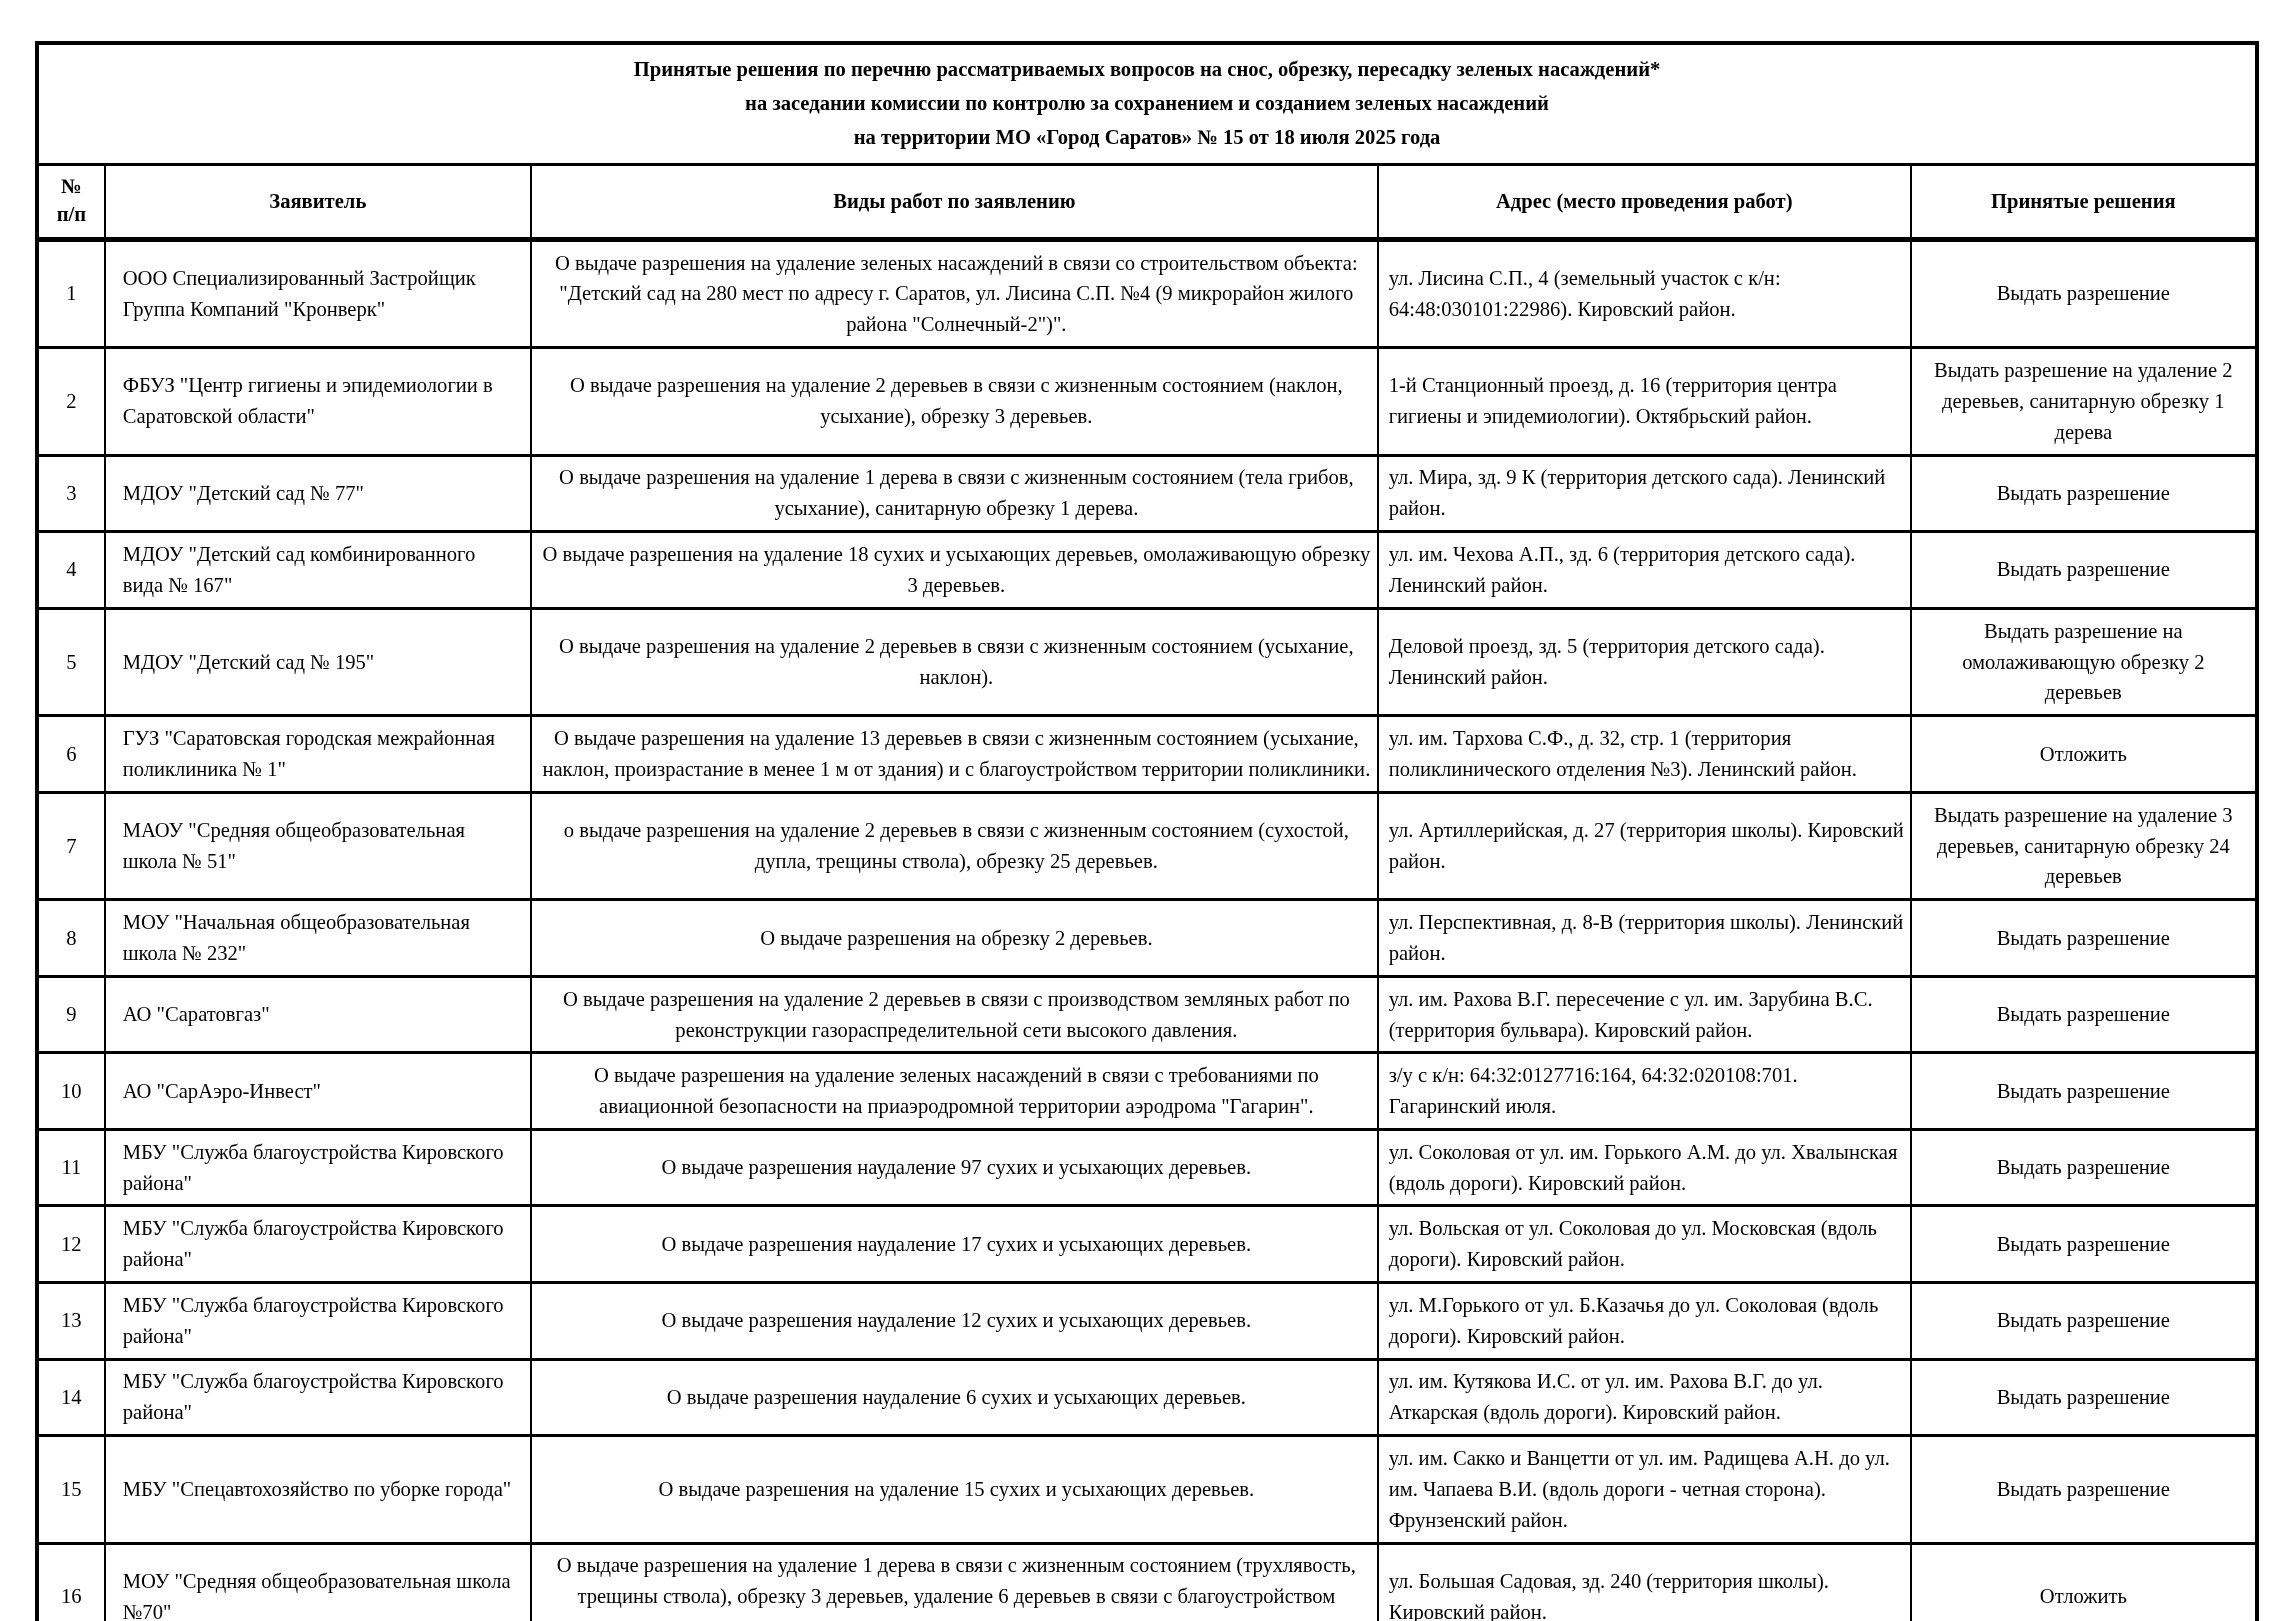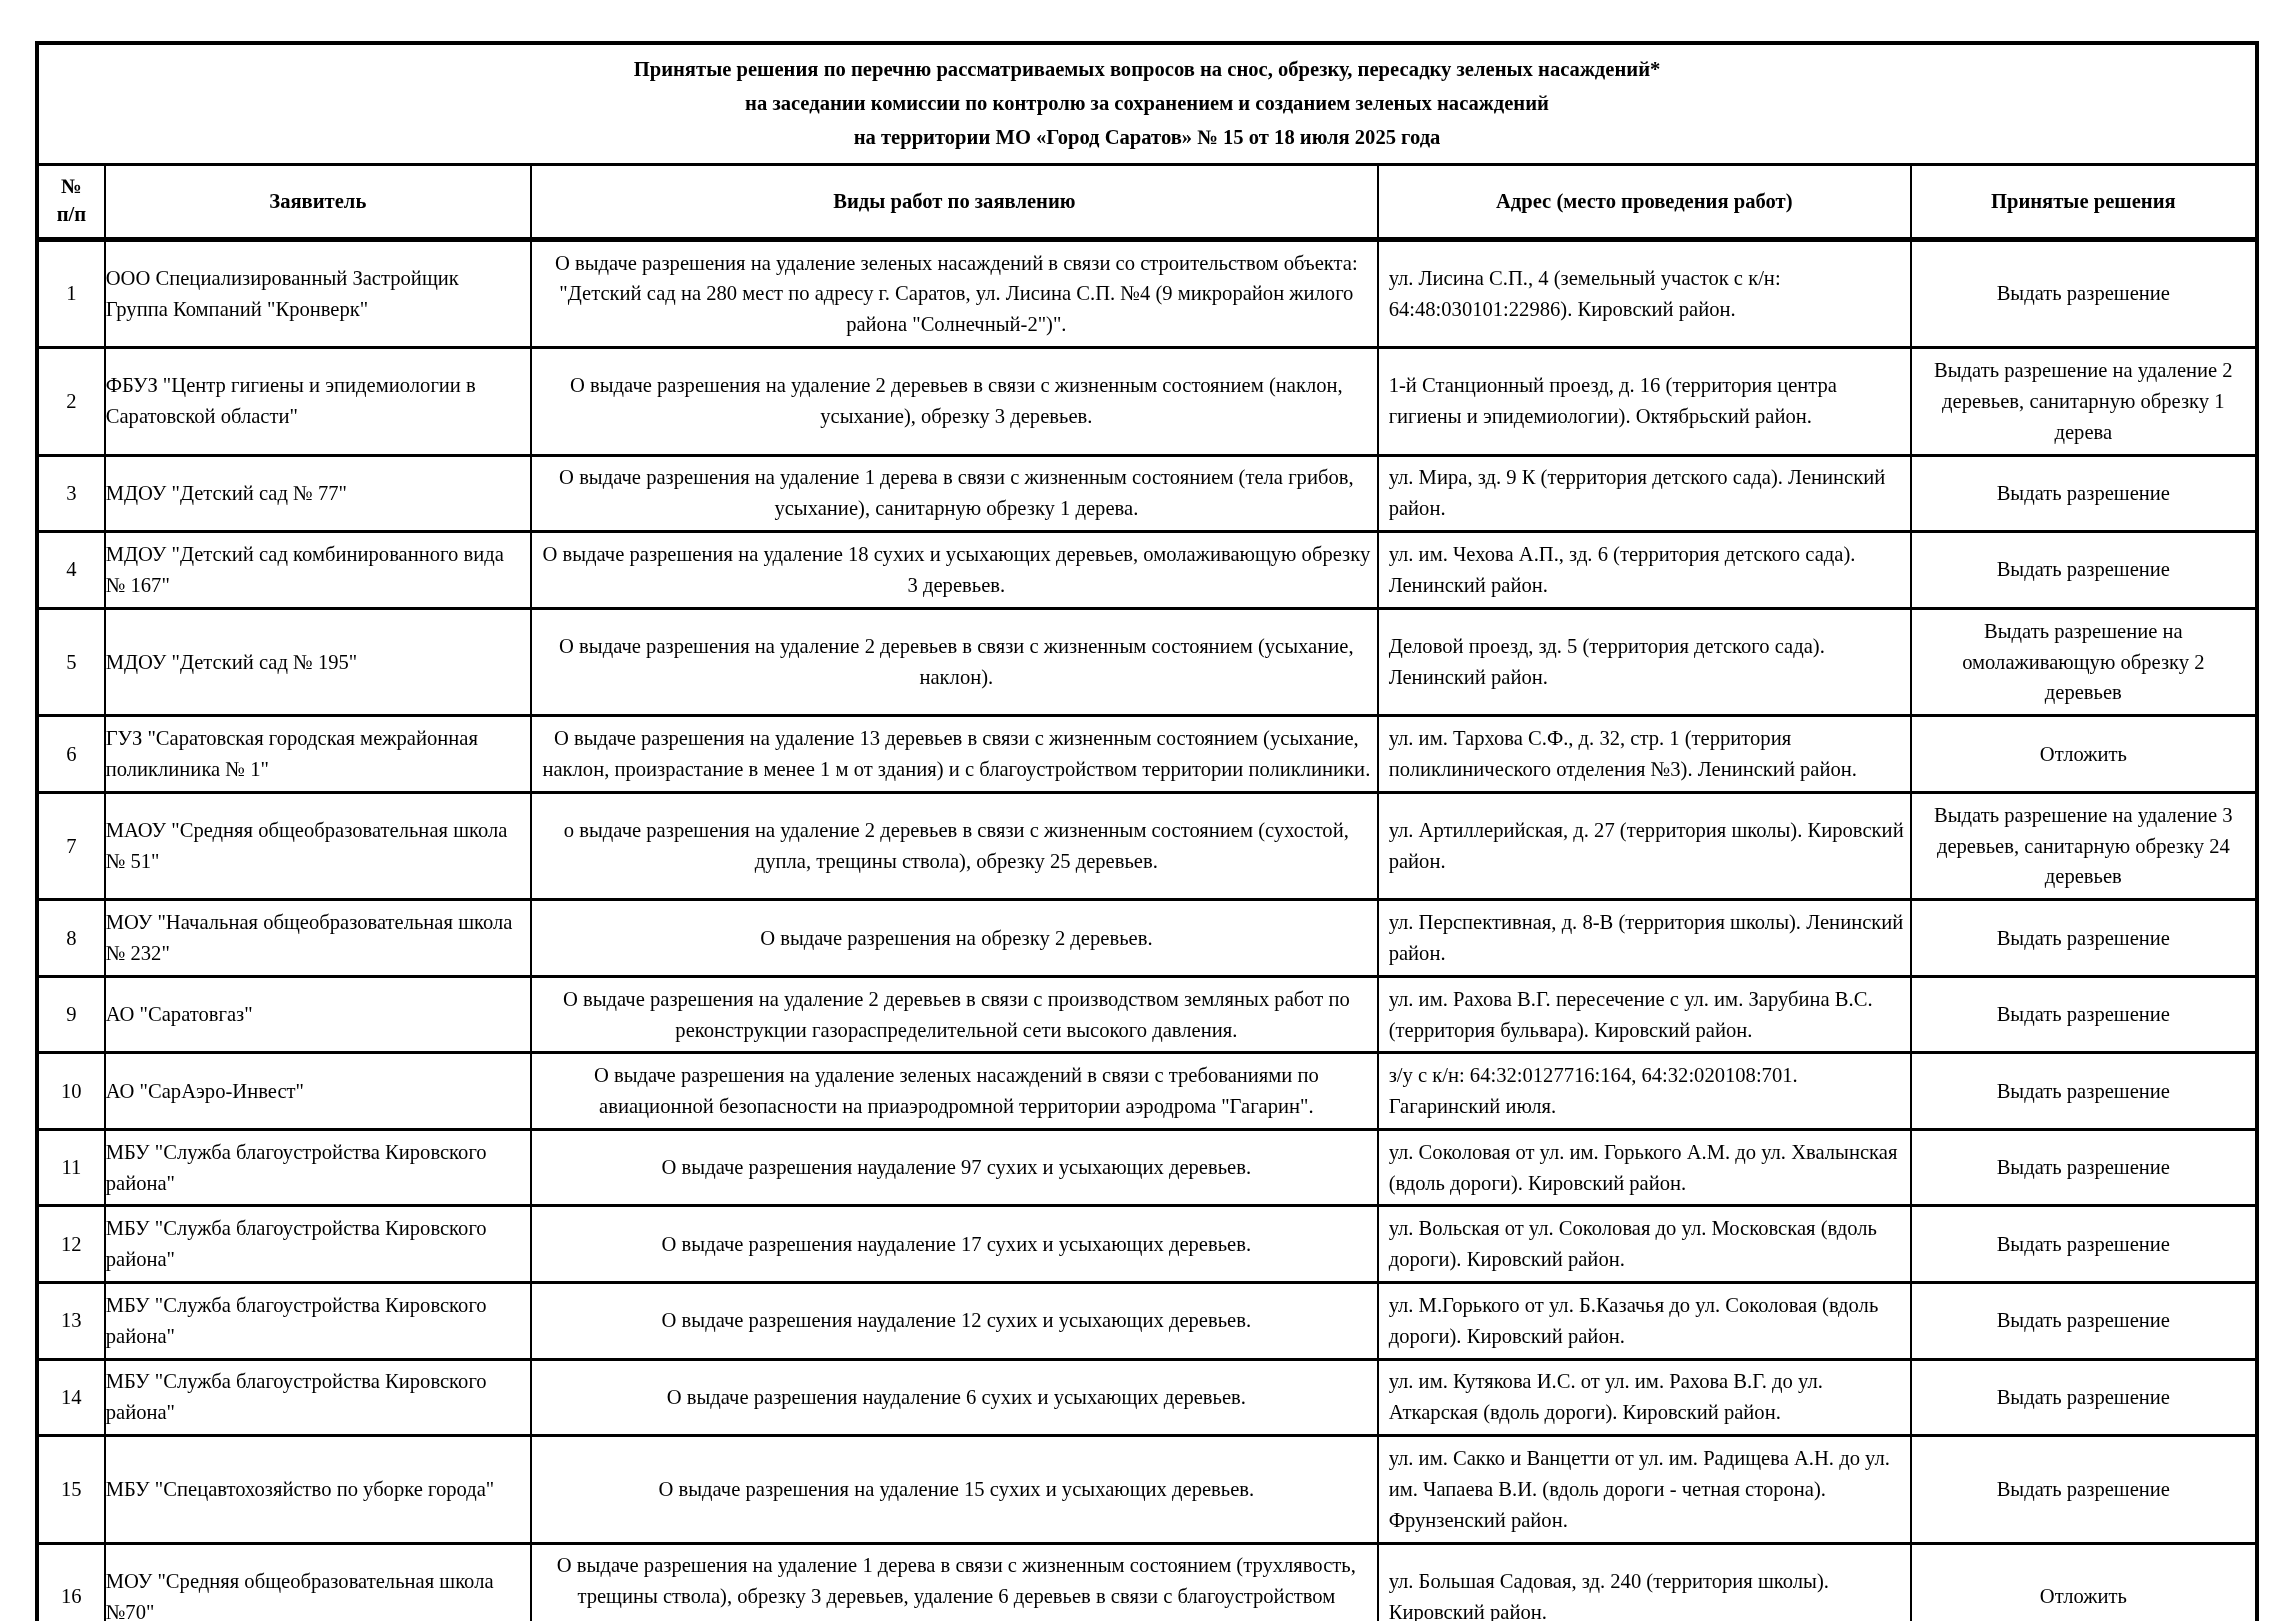--- a/index.html
+++ b/index.html
@@ -48,21 +48,21 @@
     font-size: 20.6px;
     line-height: 1.5;
     vertical-align: middle;
     padding: 5.9px 9.8px;
     border-left: 2px solid #000;
     border-right: 2px solid #000;
     border-top: 3.9px solid #000;
     border-bottom: 3.9px solid #000;
   }
   td.cell-num { text-align: center; padding: 5.9px 3.9px; }
-  td.cell-applicant { text-align: left; padding-left: 0; }
+  td.cell-applicant { text-align: left; padding-left: 17px; }
   td.cell-works { text-align: center; padding-left: 7.8px; padding-right: 3.9px; }
   td.cell-address { text-align: left; padding-left: 9.8px; padding-right: 5.9px; }
   td.cell-decision { text-align: center; padding-left: 13.7px; padding-right: 13.7px; font-family: Liberation Serif, serif; }
 </style>
 </head>
 <body>
 
 <div class="page">
   <table class="doc-table">
     <colgroup>

